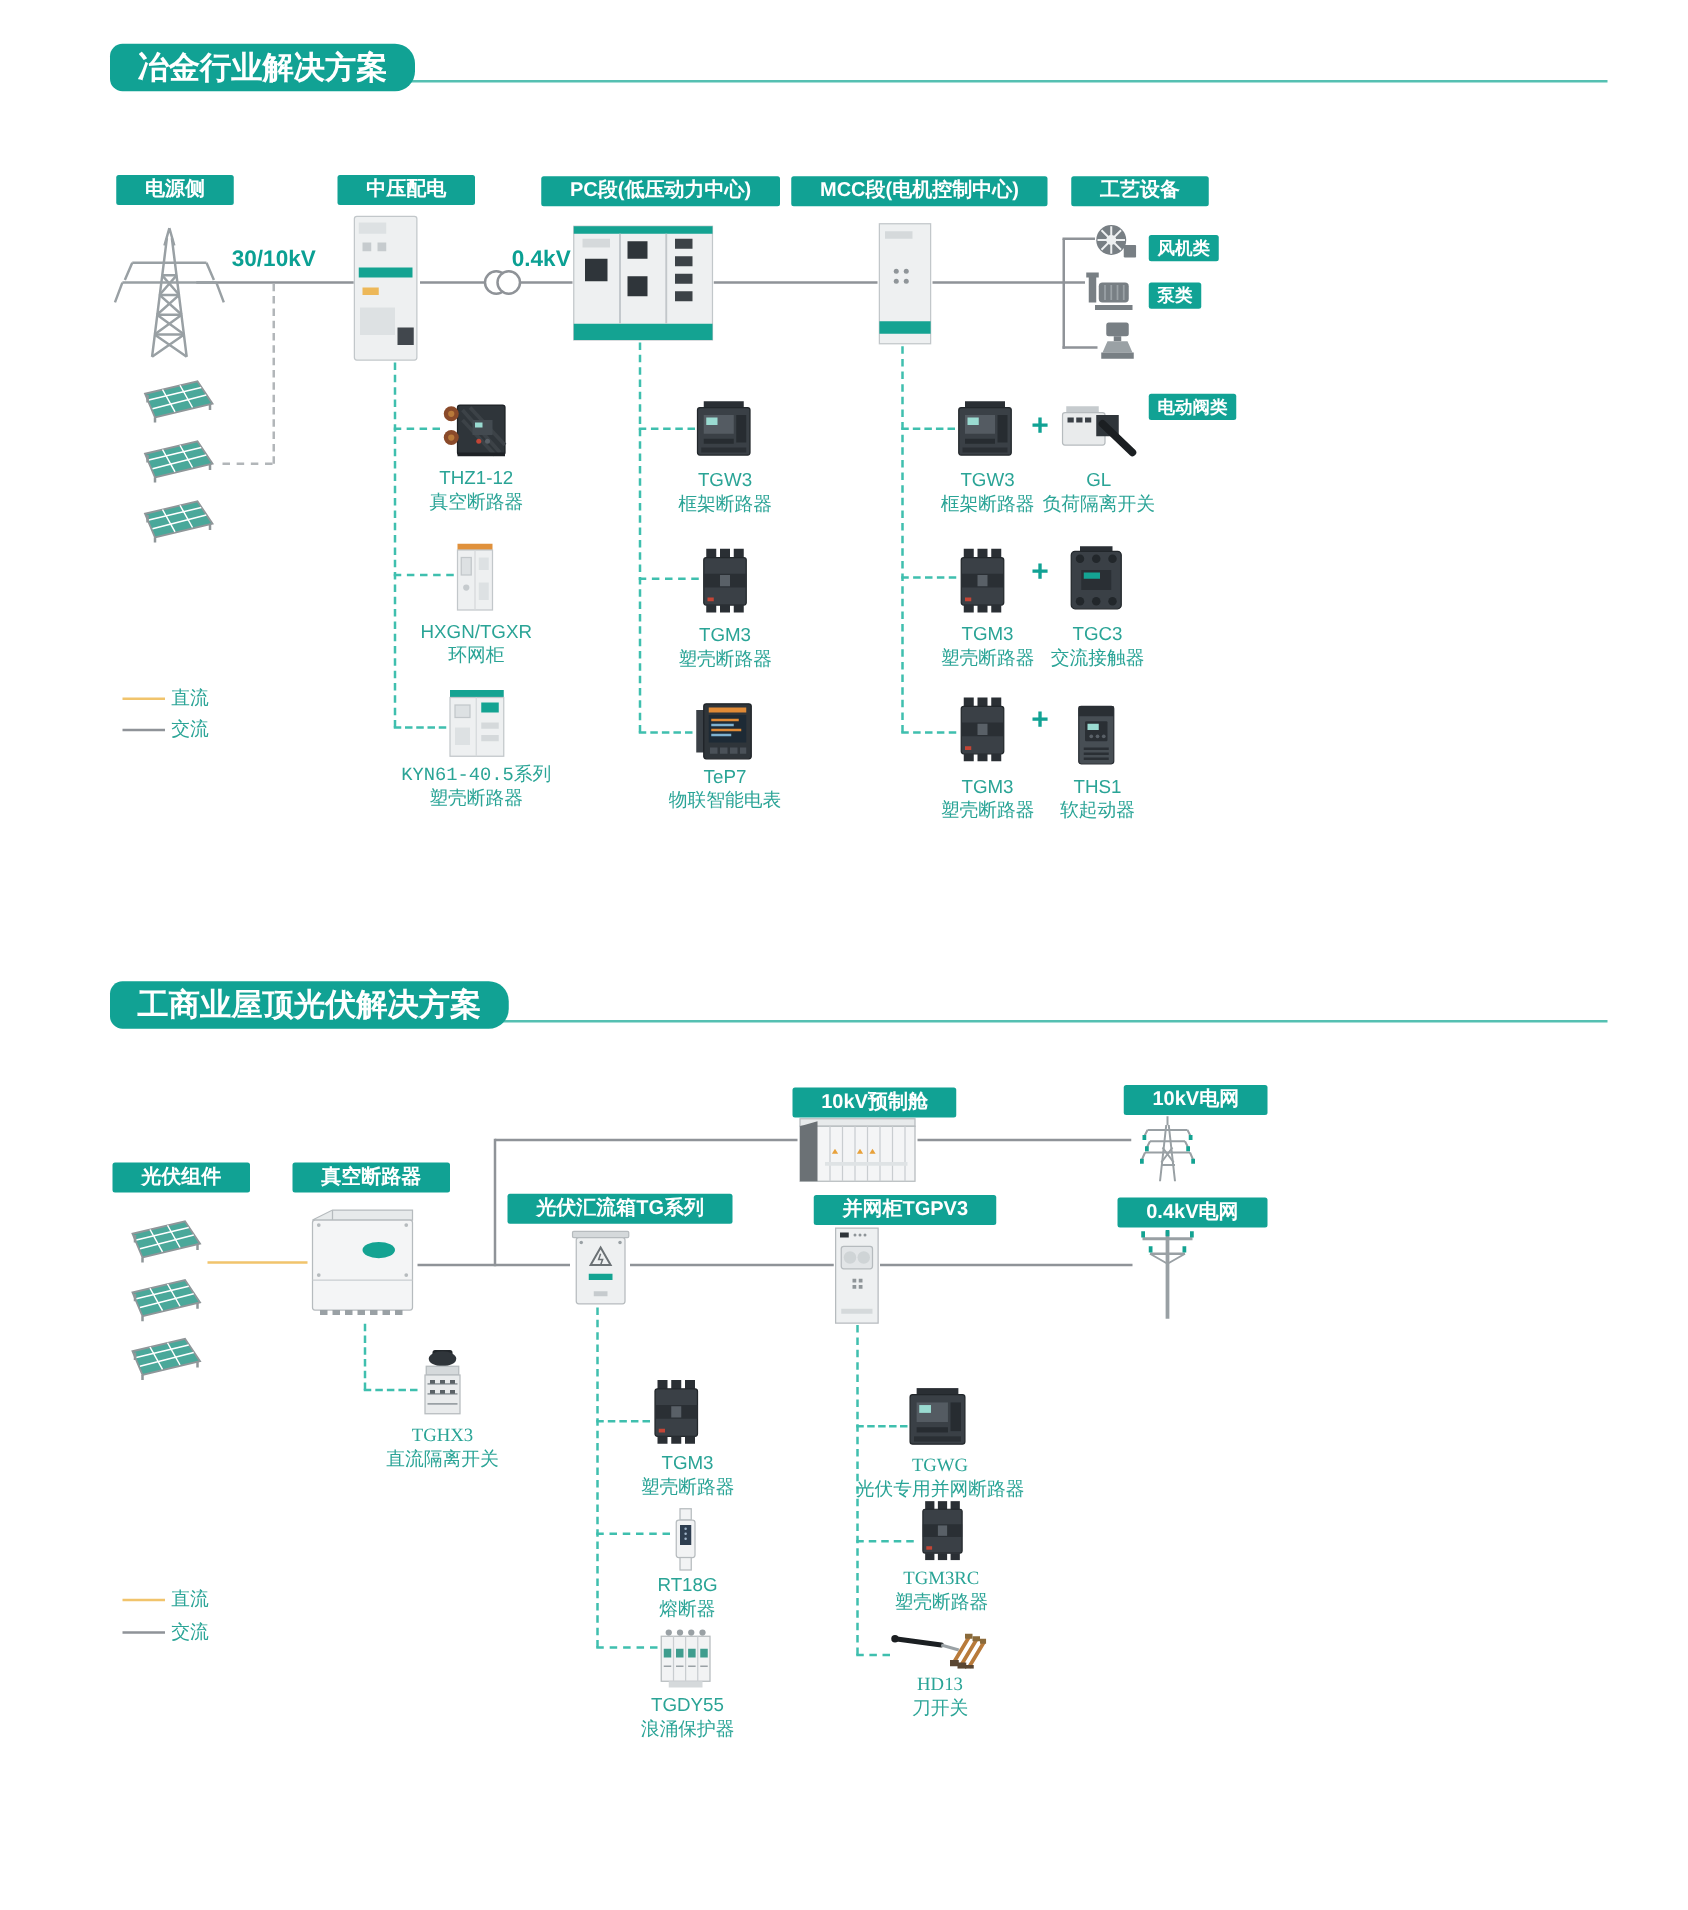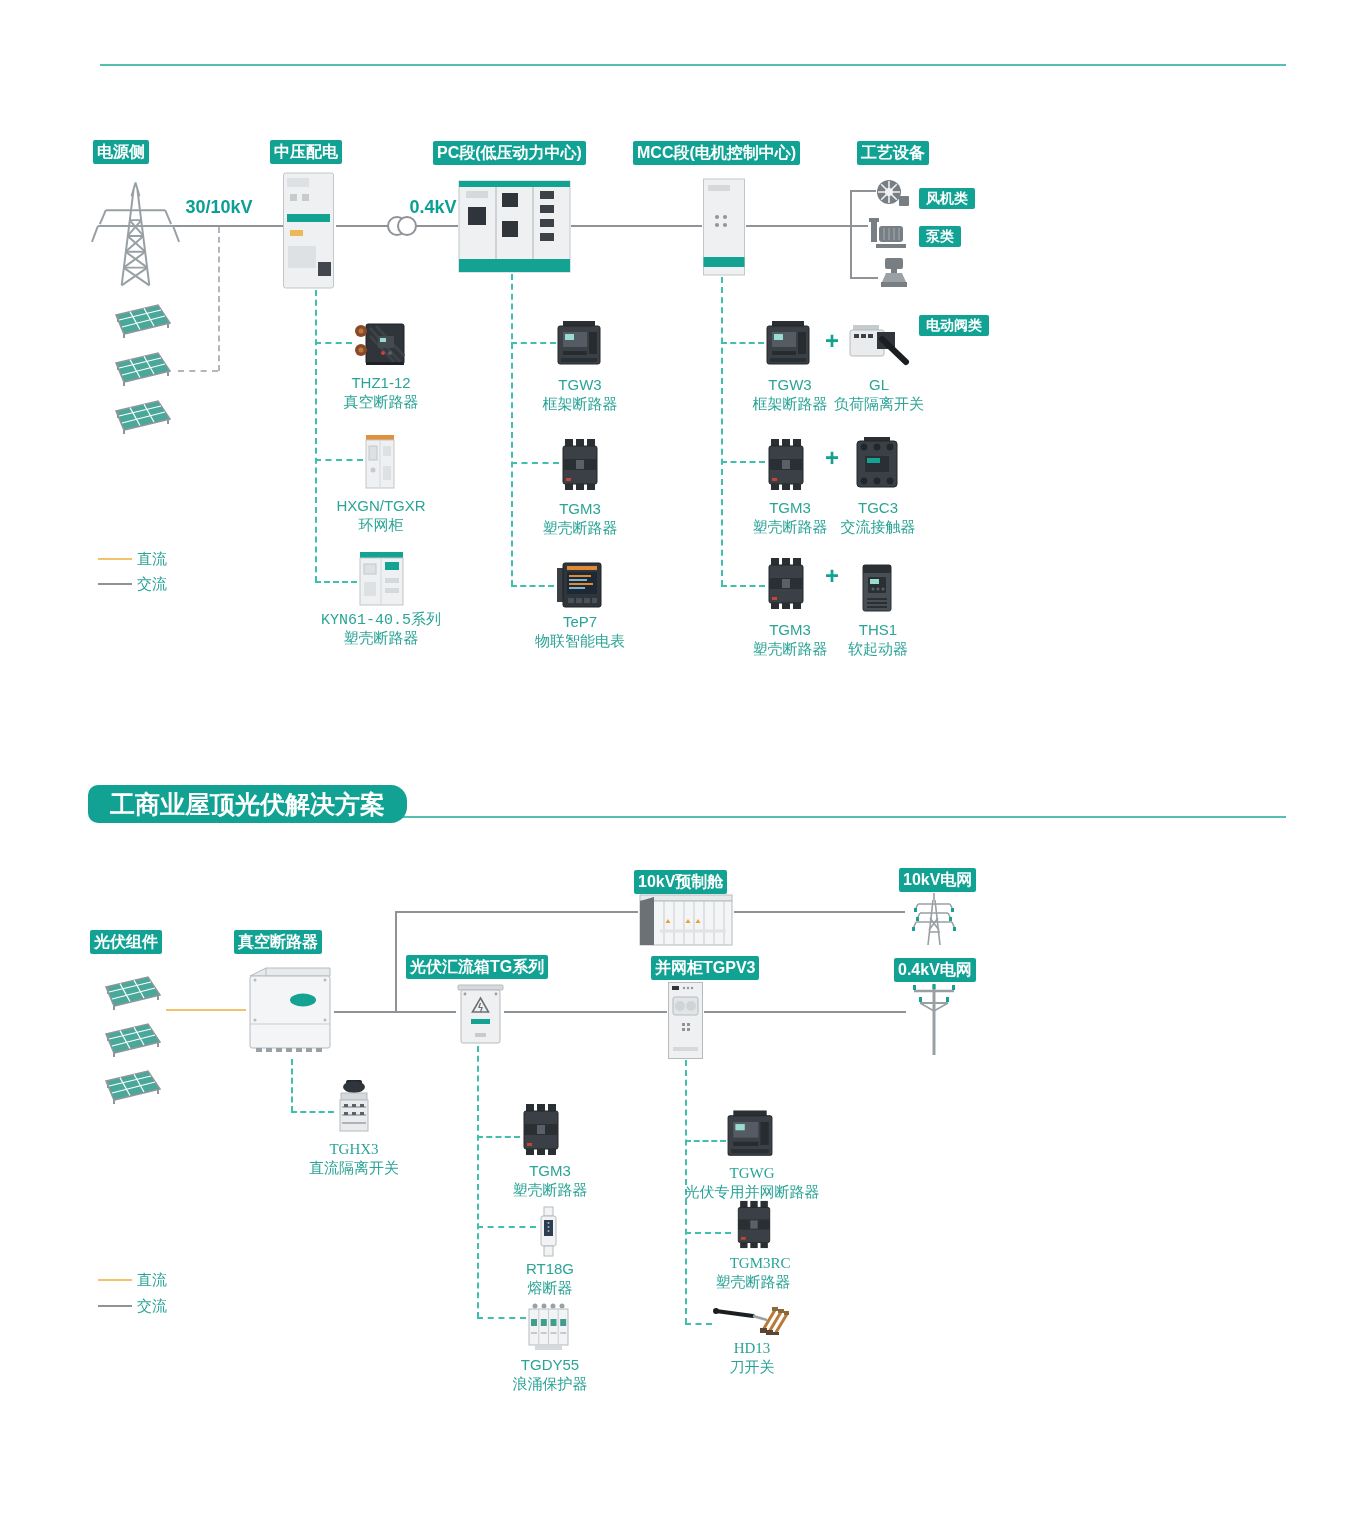--- a/index.html
+++ b/index.html
@@ -10,21 +10,21 @@
     --dc:#f1c46c;
   }
   html,body{margin:0;padding:0;background:#ffffff;}
   body{font-family:"Liberation Sans","DejaVu Sans",sans-serif;}
   .canvas{position:relative;width:1350px;height:1528px;background:#fff;overflow:hidden;}
   .title-badge{position:absolute;background:var(--primary);color:#fff;font-weight:bold;
     font-size:25px;line-height:28px;padding:5px 22px;border-radius:10px 16px 16px 10px;
     white-space:nowrap;z-index:3;}
   .underline{position:absolute;height:2px;background:#55c0b2;z-index:1;}
   .badge{position:absolute;background:var(--primary);color:#fff;font-weight:bold;
-    font-size:16px;line-height:20px;padding:2px 4px;border-radius:2px;white-space:nowrap;z-index:3;}
+    font-size:16px;line-height:20px;padding:2px 23px;border-radius:2px;white-space:nowrap;z-index:3;}
   .badge.sm{font-size:14px;line-height:17px;padding:2px 7px;}
   .ln{position:absolute;height:2px;background:var(--ac);z-index:1;}
   .ln.v{width:2px;}
   .ln.dc{background:var(--dc);}
   .dash{position:absolute;height:0;border-top:2px dashed var(--teal-dash);z-index:1;}
   .dash.v{height:auto;width:0;border-top:none;border-left:2px dashed var(--teal-dash);}
   .dash.gray{border-color:#b2b6b9;}
   .voltage{position:absolute;color:#0ba093;font-weight:bold;font-size:18px;
     transform:translateX(-50%);white-space:nowrap;z-index:2;}
   .dev{position:absolute;z-index:2;}
@@ -328,20 +328,21 @@
   <symbol id="sym-transformer" viewBox="0 0 34 24">
     <circle cx="12" cy="12" r="9" fill="#ffffff" stroke="#8f9398" stroke-width="2"></circle>
     <circle cx="22" cy="12" r="9" fill="#ffffff" stroke="#8f9398" stroke-width="2"></circle>
   </symbol>
 </defs>
 </svg>
 
 <div class="canvas">
 
   <div class="underline" style="left:100px;top:64px;width:1186px;"></div>
+  <div class="title-badge" style="left:88px;top:35px;">冶金行业解决方案</div>
 
   <div class="badge" style="left:93px;top:140px;">电源侧</div>
   <div class="badge" style="left:270px;top:140px;">中压配电</div>
   <div class="badge" style="left:433px;top:141px;">PC段(低压动力中心)</div>
   <div class="badge" style="left:633px;top:141px;">MCC段(电机控制中心)</div>
   <div class="badge" style="left:857px;top:141px;">工艺设备</div>
 
   <svg class="dev" style="left:88px;top:176px;width:95px;height:112px;">
       <use href="#sym-tower"></use>
     </svg>
@@ -596,21 +597,21 @@
   <svg class="dev" style="left:726px;top:1109px;width:48px;height:52px;">
       <use href="#sym-acb"></use>
     </svg>
   <div class="dlabel serif" style="left:752px;top:1164px;">
     <div>TGWG</div>
     <div>光伏专用并网断路器</div>
   </div>
   <svg class="dev" style="left:731px;top:1200px;width:46px;height:49px;">
       <use href="#sym-mccb"></use>
     </svg>
-  <div class="dlabel serif" style="left:753px;top:1254px;text-align:right;">
+  <div class="dlabel serif" style="left:753px;top:1254px;">
     <div>TGM3RC</div>
     <div>塑壳断路器</div>
   </div>
   <svg class="dev" style="left:711px;top:1304px;width:78px;height:31px;">
       <use href="#sym-knife"></use>
     </svg>
   <div class="dlabel serif" style="left:752px;top:1339px;">
     <div>HD13</div>
     <div>刀开关</div>
   </div>

